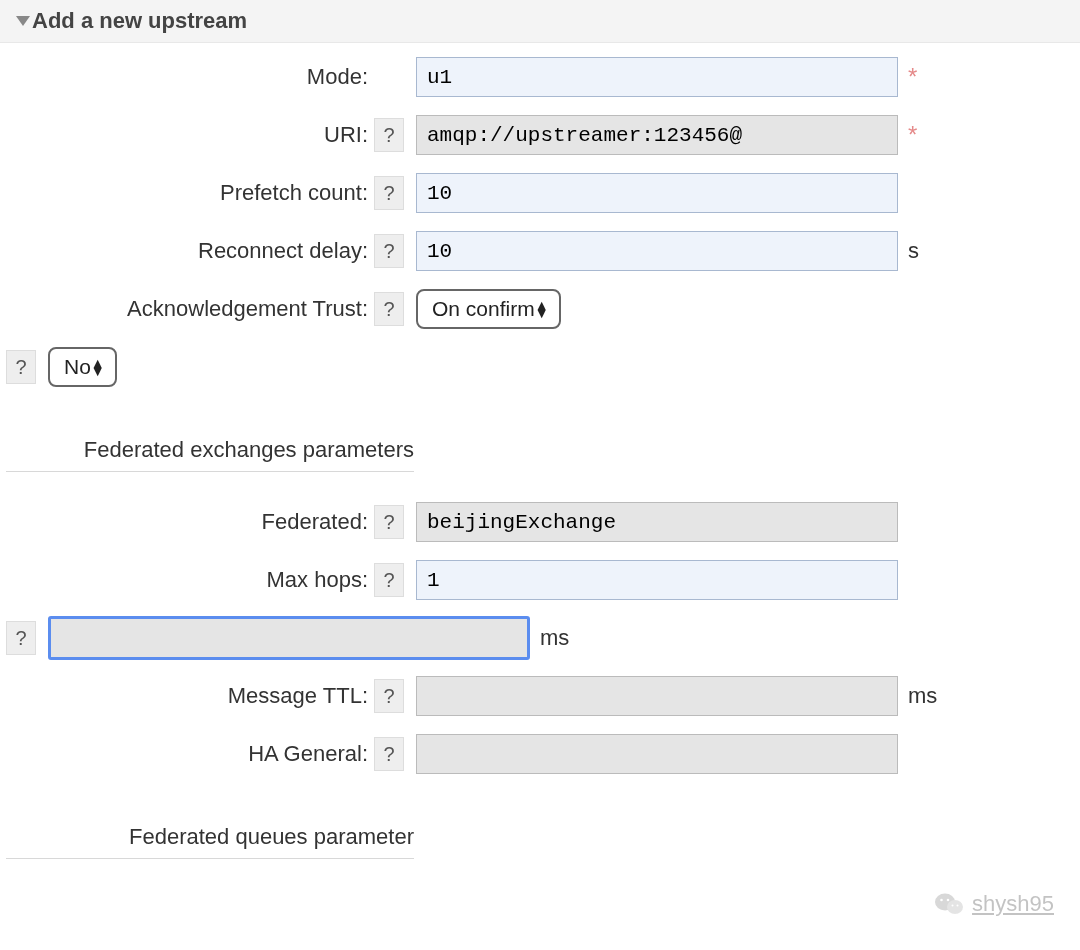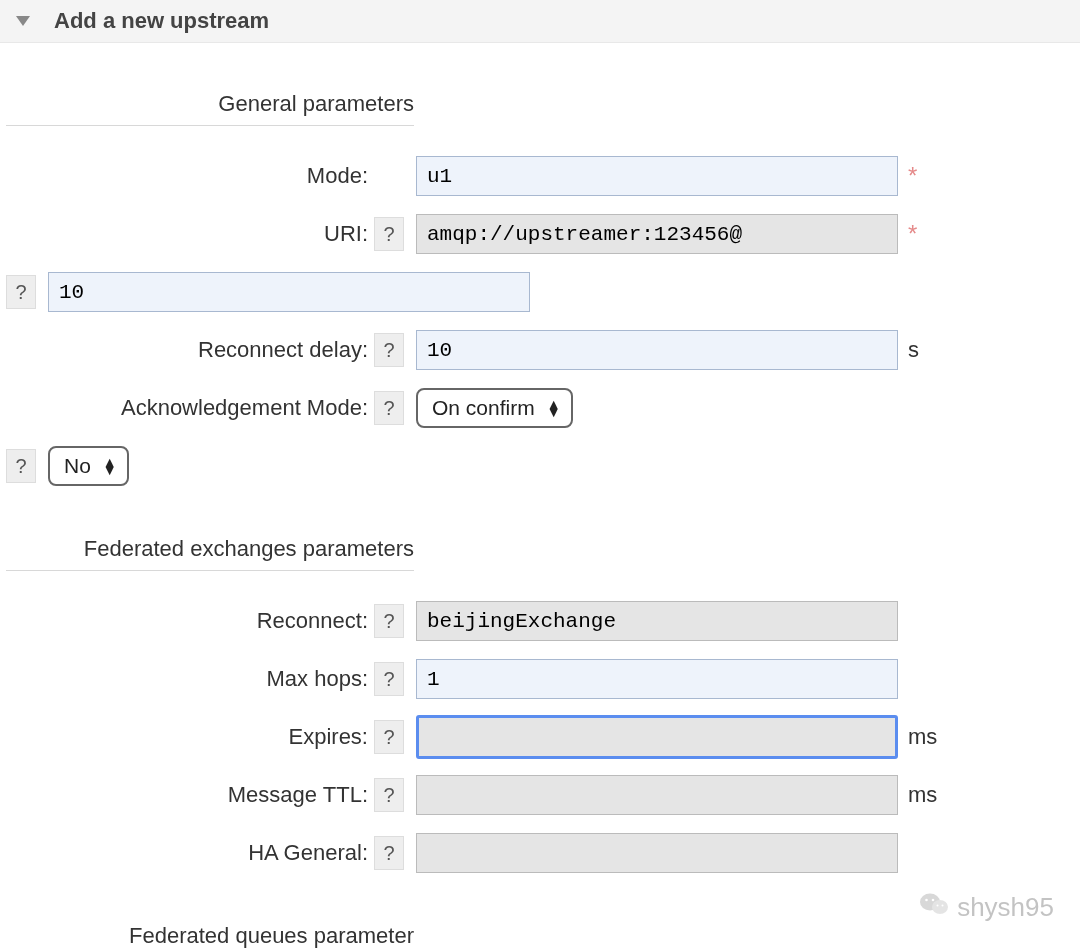--- a/index.html
+++ b/index.html
@@ -9,21 +9,21 @@
       color: #333;
       background: #fff;
       width: 1080px;
     }
     .section-header {
       background: #f4f4f4;
       border-bottom: 1px solid #e8e8e8;
       padding: 8px 16px;
       display: flex;
       align-items: center;
-      gap: 24px;
+      gap: 2px;
     }
     .section-header .triangle {
       width: 0; height: 0;
       border-left: 7px solid transparent;
       border-right: 7px solid transparent;
       border-top: 10px solid #888;
     }
     .section-header .title {
       font-weight: bold;
       font-size: 22px;
@@ -88,21 +88,21 @@
       border-radius: 3px;
       height: 44px;
     }
     .input-cell .select-wrap {
       display: inline-flex;
       align-items: center;
       border: 2px solid #666;
       border-radius: 8px;
       padding: 3px 10px 3px 14px;
       background: #fff;
-      gap: 12px;
+      gap: 0;
       height: 40px;
     }
     .select-wrap .sel-text {
       font-size: 21px;
       color: #222;
     }
     .select-wrap .sel-arrows {
       font-size: 14px;
       line-height: 8px;
       color: #222;
@@ -114,78 +114,79 @@
       font-size: 22px;
       color: #333;
       padding-left: 10px;
     }
     .req { color: #e58a8a; font-size: 24px; }
     .watermark {
       position: fixed;
       right: 26px;
       bottom: 26px;
       display: flex;
-      align-items: center;
+      align-items: flex-start;
       gap: 8px;
       color: #bdbdbd;
-      font-size: 26px;
+      font-size: 22px;
       opacity: 0.9;
+      text-decoration: underline;
     }
     .watermark .wm-icon {
       font-size: 26px;
       color: #cfcfcf;
     }
   </style>
 </head>
 <body>
 
 <div class="section-header">
   <div class="triangle"></div>
   <div class="title">Add a new upstream</div>
 </div>
 
 <div class="form-area">
 
-  <div class="group-heading">General parameters</div>
 
   <div class="row">
     <div class="label-cell">Mode:</div>
     <div class="help-cell"></div>
     <div class="input-cell"><input type="text" class="filled-blue" value="u1" style=""></div>
     <div class="suffix-cell"><span class="req">*</span></div>
   </div>
 
   <div class="row">
     <div class="label-cell">URI:</div>
     <div class="help-cell">
         <div class="help-btn">?</div>
       </div>
     <div class="input-cell"><input type="text" value="amqp://upstreamer:123456@" style=""></div>
     <div class="suffix-cell"><span class="req">*</span></div>
   </div>
 
   <div class="row">
+    <div class="label-cell">Prefetch count:</div>
     <div class="help-cell">
         <div class="help-btn">?</div>
       </div>
     <div class="input-cell"><input type="text" class="filled-blue" value="10" style=""></div>
     <div class="suffix-cell"></div>
   </div>
 
   <div class="row">
     <div class="label-cell">Reconnect delay:</div>
     <div class="help-cell">
         <div class="help-btn">?</div>
       </div>
     <div class="input-cell"><input type="text" class="filled-blue" value="10" style=""></div>
     <div class="suffix-cell">s</div>
   </div>
 
   <div class="row">
-    <div class="label-cell">Acknowledgement Mode:</div>
+    <div class="label-cell">Acknowledgement Trust:</div>
     <div class="help-cell">
         <div class="help-btn">?</div>
       </div>
     <div class="input-cell">
       <div class="select-wrap">
         <span class="sel-text">On confirm</span>
         <span class="sel-arrows">
             <span>▲</span>
             <span>▼</span>
           </span>
@@ -206,39 +207,38 @@
             <span>▼</span>
           </span>
       </div>
     </div>
     <div class="suffix-cell"></div>
   </div>
 
   <div class="group-heading" style="margin-top:30px;">Federated exchanges parameters</div>
 
   <div class="row">
-    <div class="label-cell">Reconnect:</div>
+    <div class="label-cell">Federated:</div>
     <div class="help-cell">
         <div class="help-btn">?</div>
       </div>
     <div class="input-cell"><input type="text" value="beijingExchange" style=""></div>
     <div class="suffix-cell"></div>
   </div>
 
   <div class="row">
     <div class="label-cell">Max hops:</div>
     <div class="help-cell">
         <div class="help-btn">?</div>
       </div>
     <div class="input-cell"><input type="text" class="filled-blue" value="1" style=""></div>
     <div class="suffix-cell"></div>
   </div>
 
   <div class="row">
-    <div class="label-cell">Expires:</div>
     <div class="help-cell">
         <div class="help-btn">?</div>
       </div>
     <div class="input-cell"><input type="text" class="focused" value="" style=""></div>
     <div class="suffix-cell">ms</div>
   </div>
 
   <div class="row">
     <div class="label-cell">Message TTL:</div>
     <div class="help-cell">

